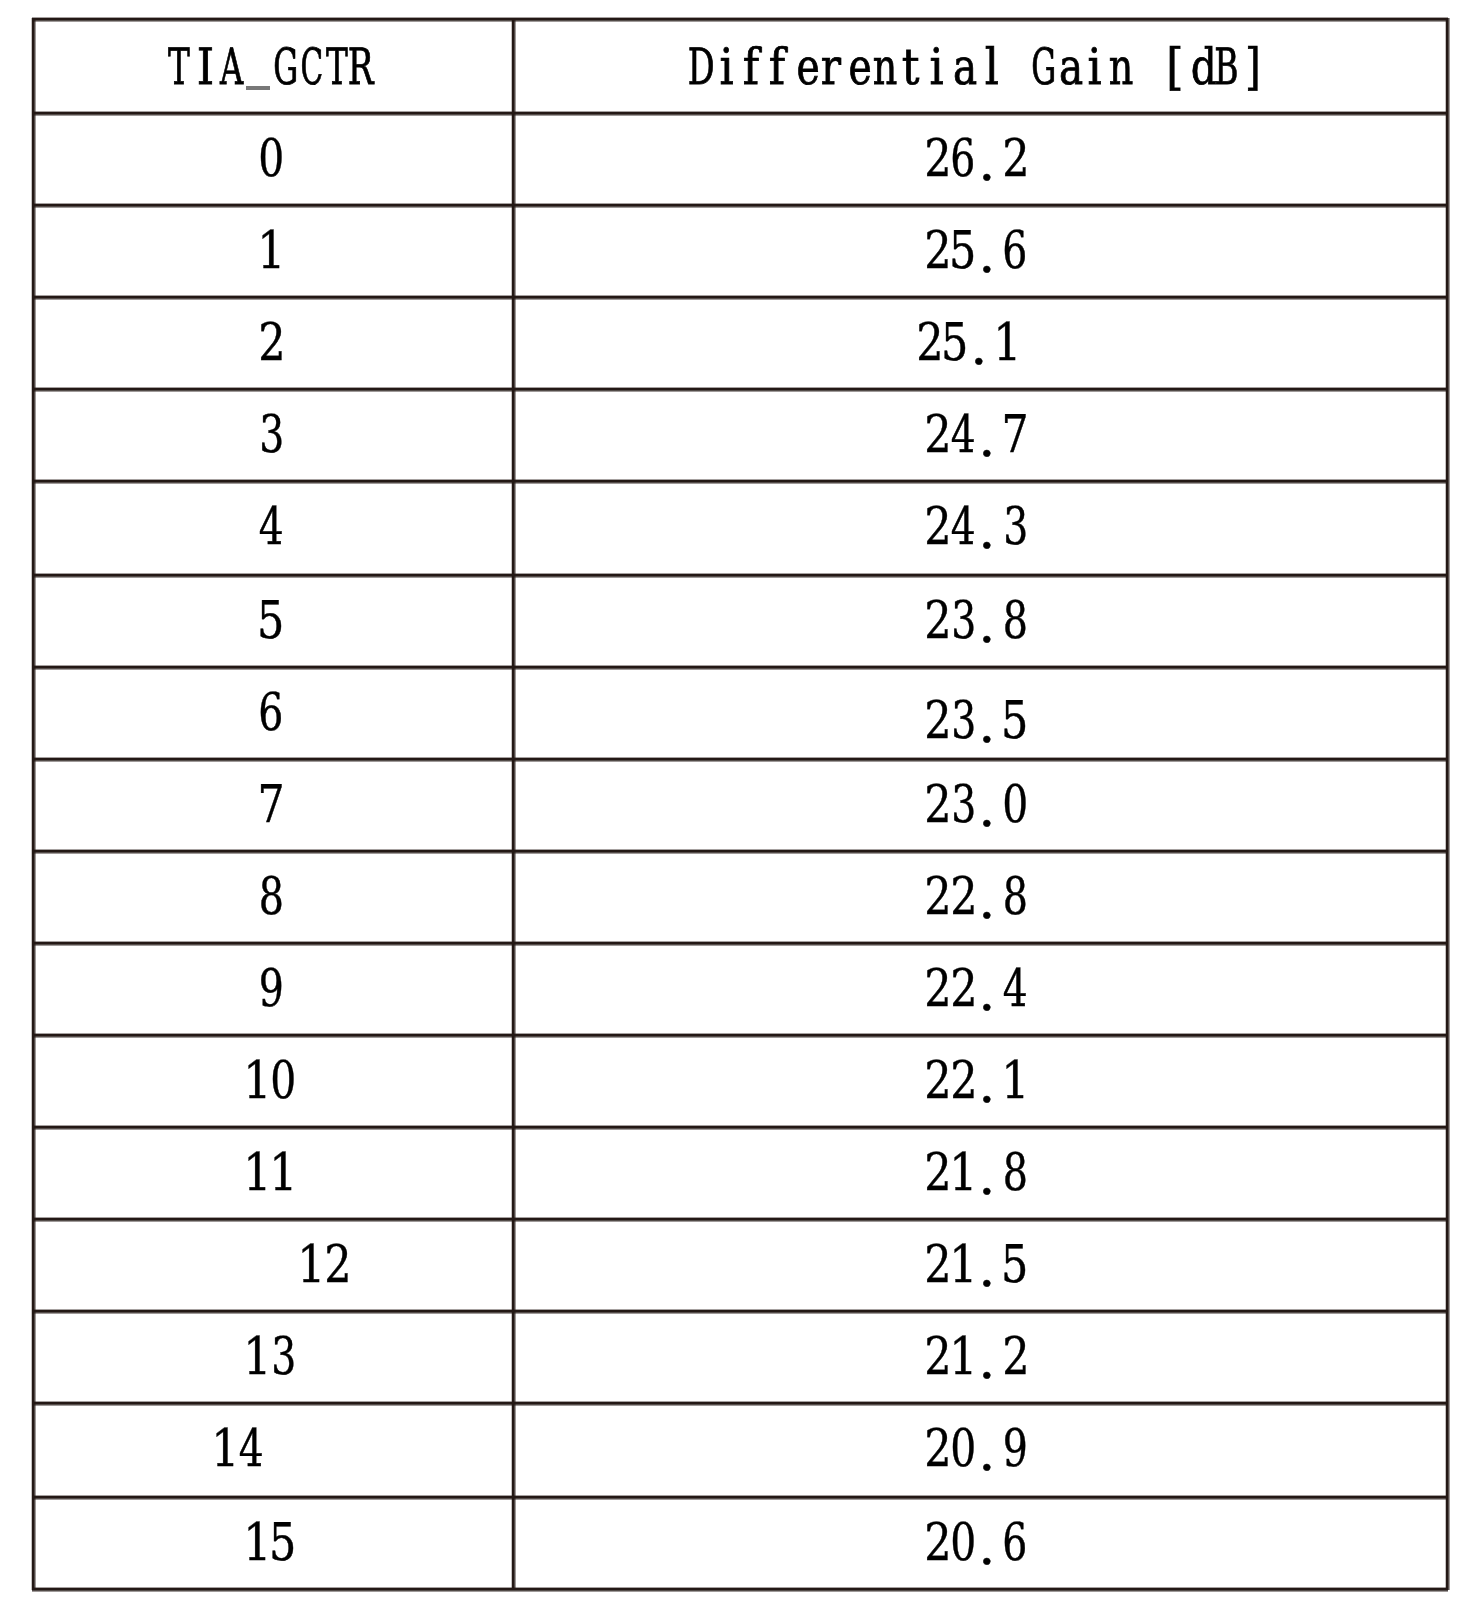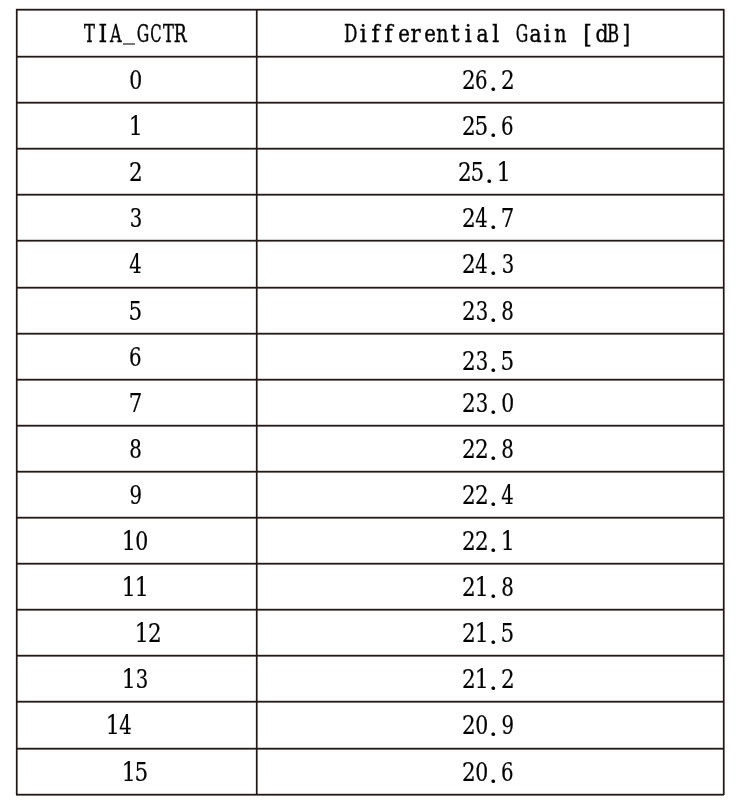--- a/index.html
+++ b/index.html
@@ -147,21 +147,21 @@
   <div class="row">
     <div class="cell" style="left:16.3px;top:563.15px;width:240.0px;height:46.1px">
           <span class="mono"><i class="num"><b style="transform: translateX(-0.73px) scaleX(0.944);">1</b></i><i class="num"><b style="transform: translateX(-0.73px) scaleX(0.944);">1</b></i></span>
         </div>
     <div class="cell" style="left:256.3px;top:563.15px;width:467.0px;height:46.1px">
           <span class="mono"><i class="num"><b style="transform: translateX(-0.48px) scaleX(0.919);">2</b></i><i class="num"><b style="transform: translateX(-0.73px) scaleX(0.944);">1</b></i><i class="num dot"><b style="transform: translateX(-1.35px) scaleX(1.15);">.</b></i><i class="num"><b style="transform: translateX(-0.8px) scaleX(0.846);">8</b></i></span>
         </div>
     <div class="rule hrule" style="top:609.25px"></div>
   </div>
   <div class="row">
-    <div class="cell" style="left:10px;top:609.25px;width:278px;height:46.1px">
+    <div class="cell" style="left:24px;top:609.25px;width:278px;height:46.1px">
           <span class="mono"><i class="num"><b style="transform: translateX(-0.73px) scaleX(0.944);">1</b></i><i class="num"><b style="transform: translateX(-0.48px) scaleX(0.919);">2</b></i></span>
         </div>
     <div class="cell" style="left:256.3px;top:609.25px;width:467.0px;height:46.1px">
           <span class="mono"><i class="num"><b style="transform: translateX(-0.48px) scaleX(0.919);">2</b></i><i class="num"><b style="transform: translateX(-0.73px) scaleX(0.944);">1</b></i><i class="num dot"><b style="transform: translateX(-1.35px) scaleX(1.15);">.</b></i><i class="num"><b style="transform: translateX(-1.1px) scaleX(0.919);">5</b></i></span>
         </div>
     <div class="rule hrule" style="top:655.35px"></div>
   </div>
   <div class="row">
     <div class="cell" style="left:16.3px;top:655.35px;width:240.0px;height:46.1px">
           <span class="mono"><i class="num"><b style="transform: translateX(-0.73px) scaleX(0.944);">1</b></i><i class="num"><b style="transform: translateX(-0.54px) scaleX(0.84);">3</b></i></span>

